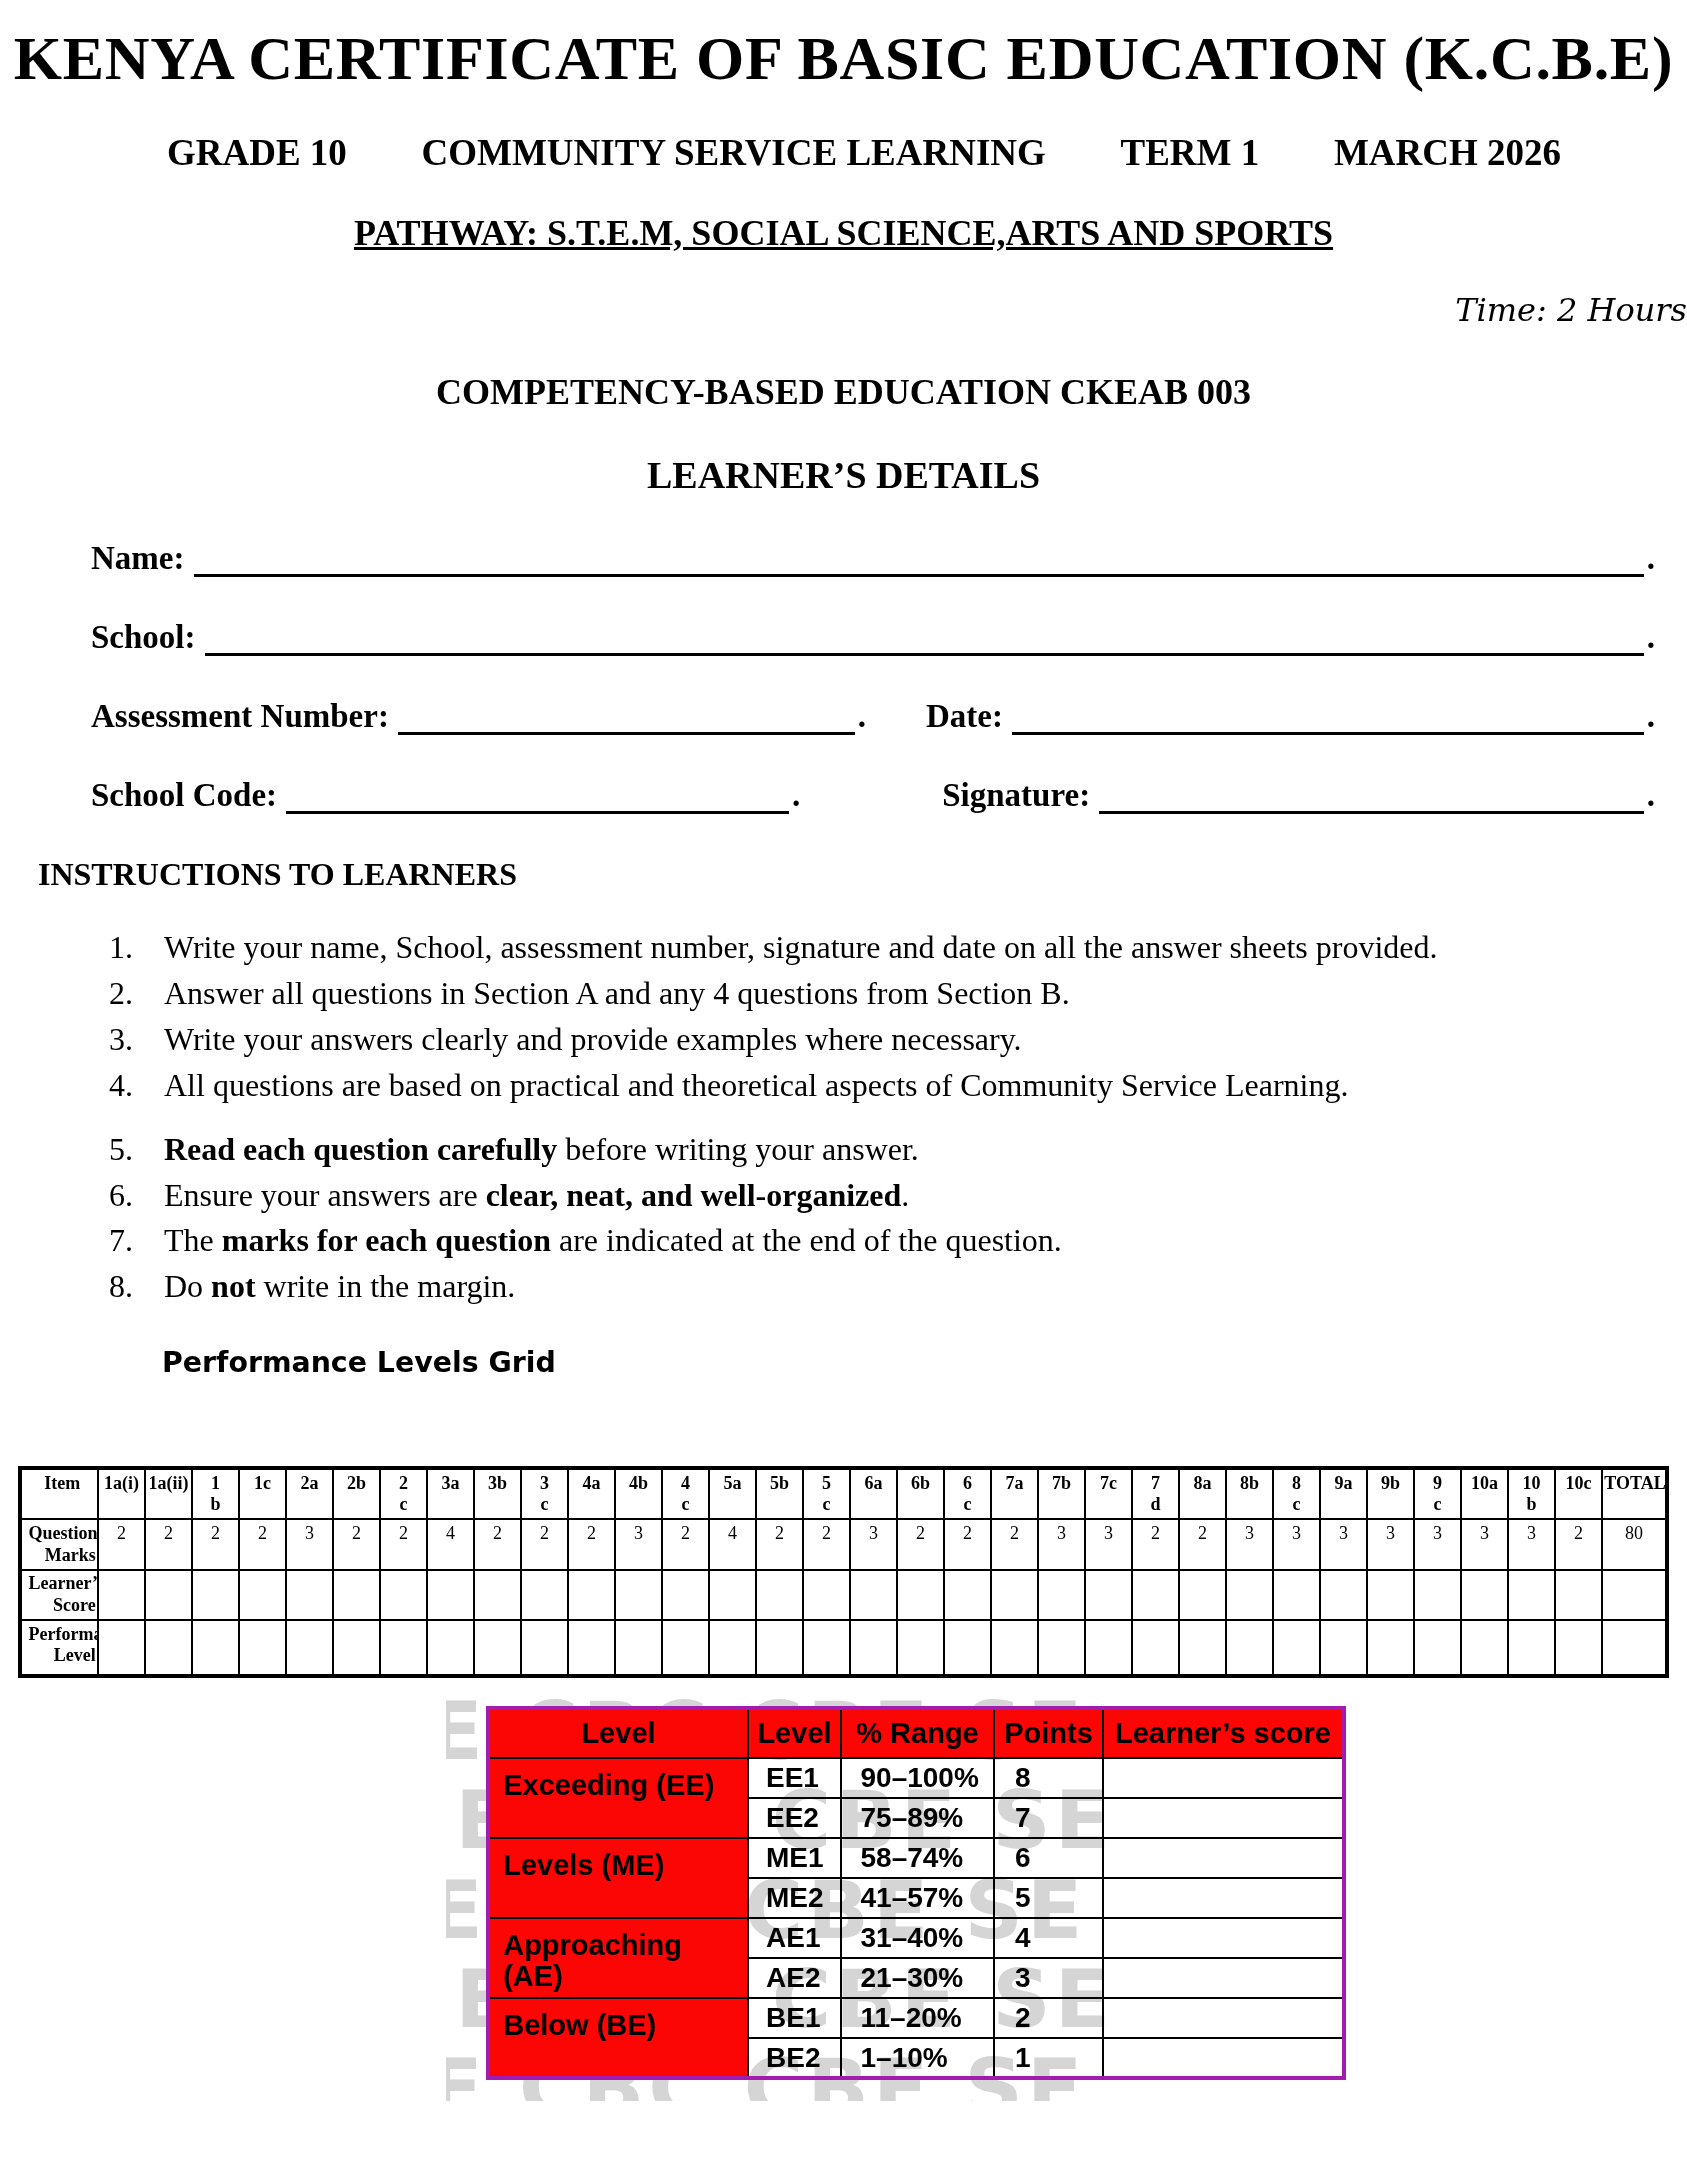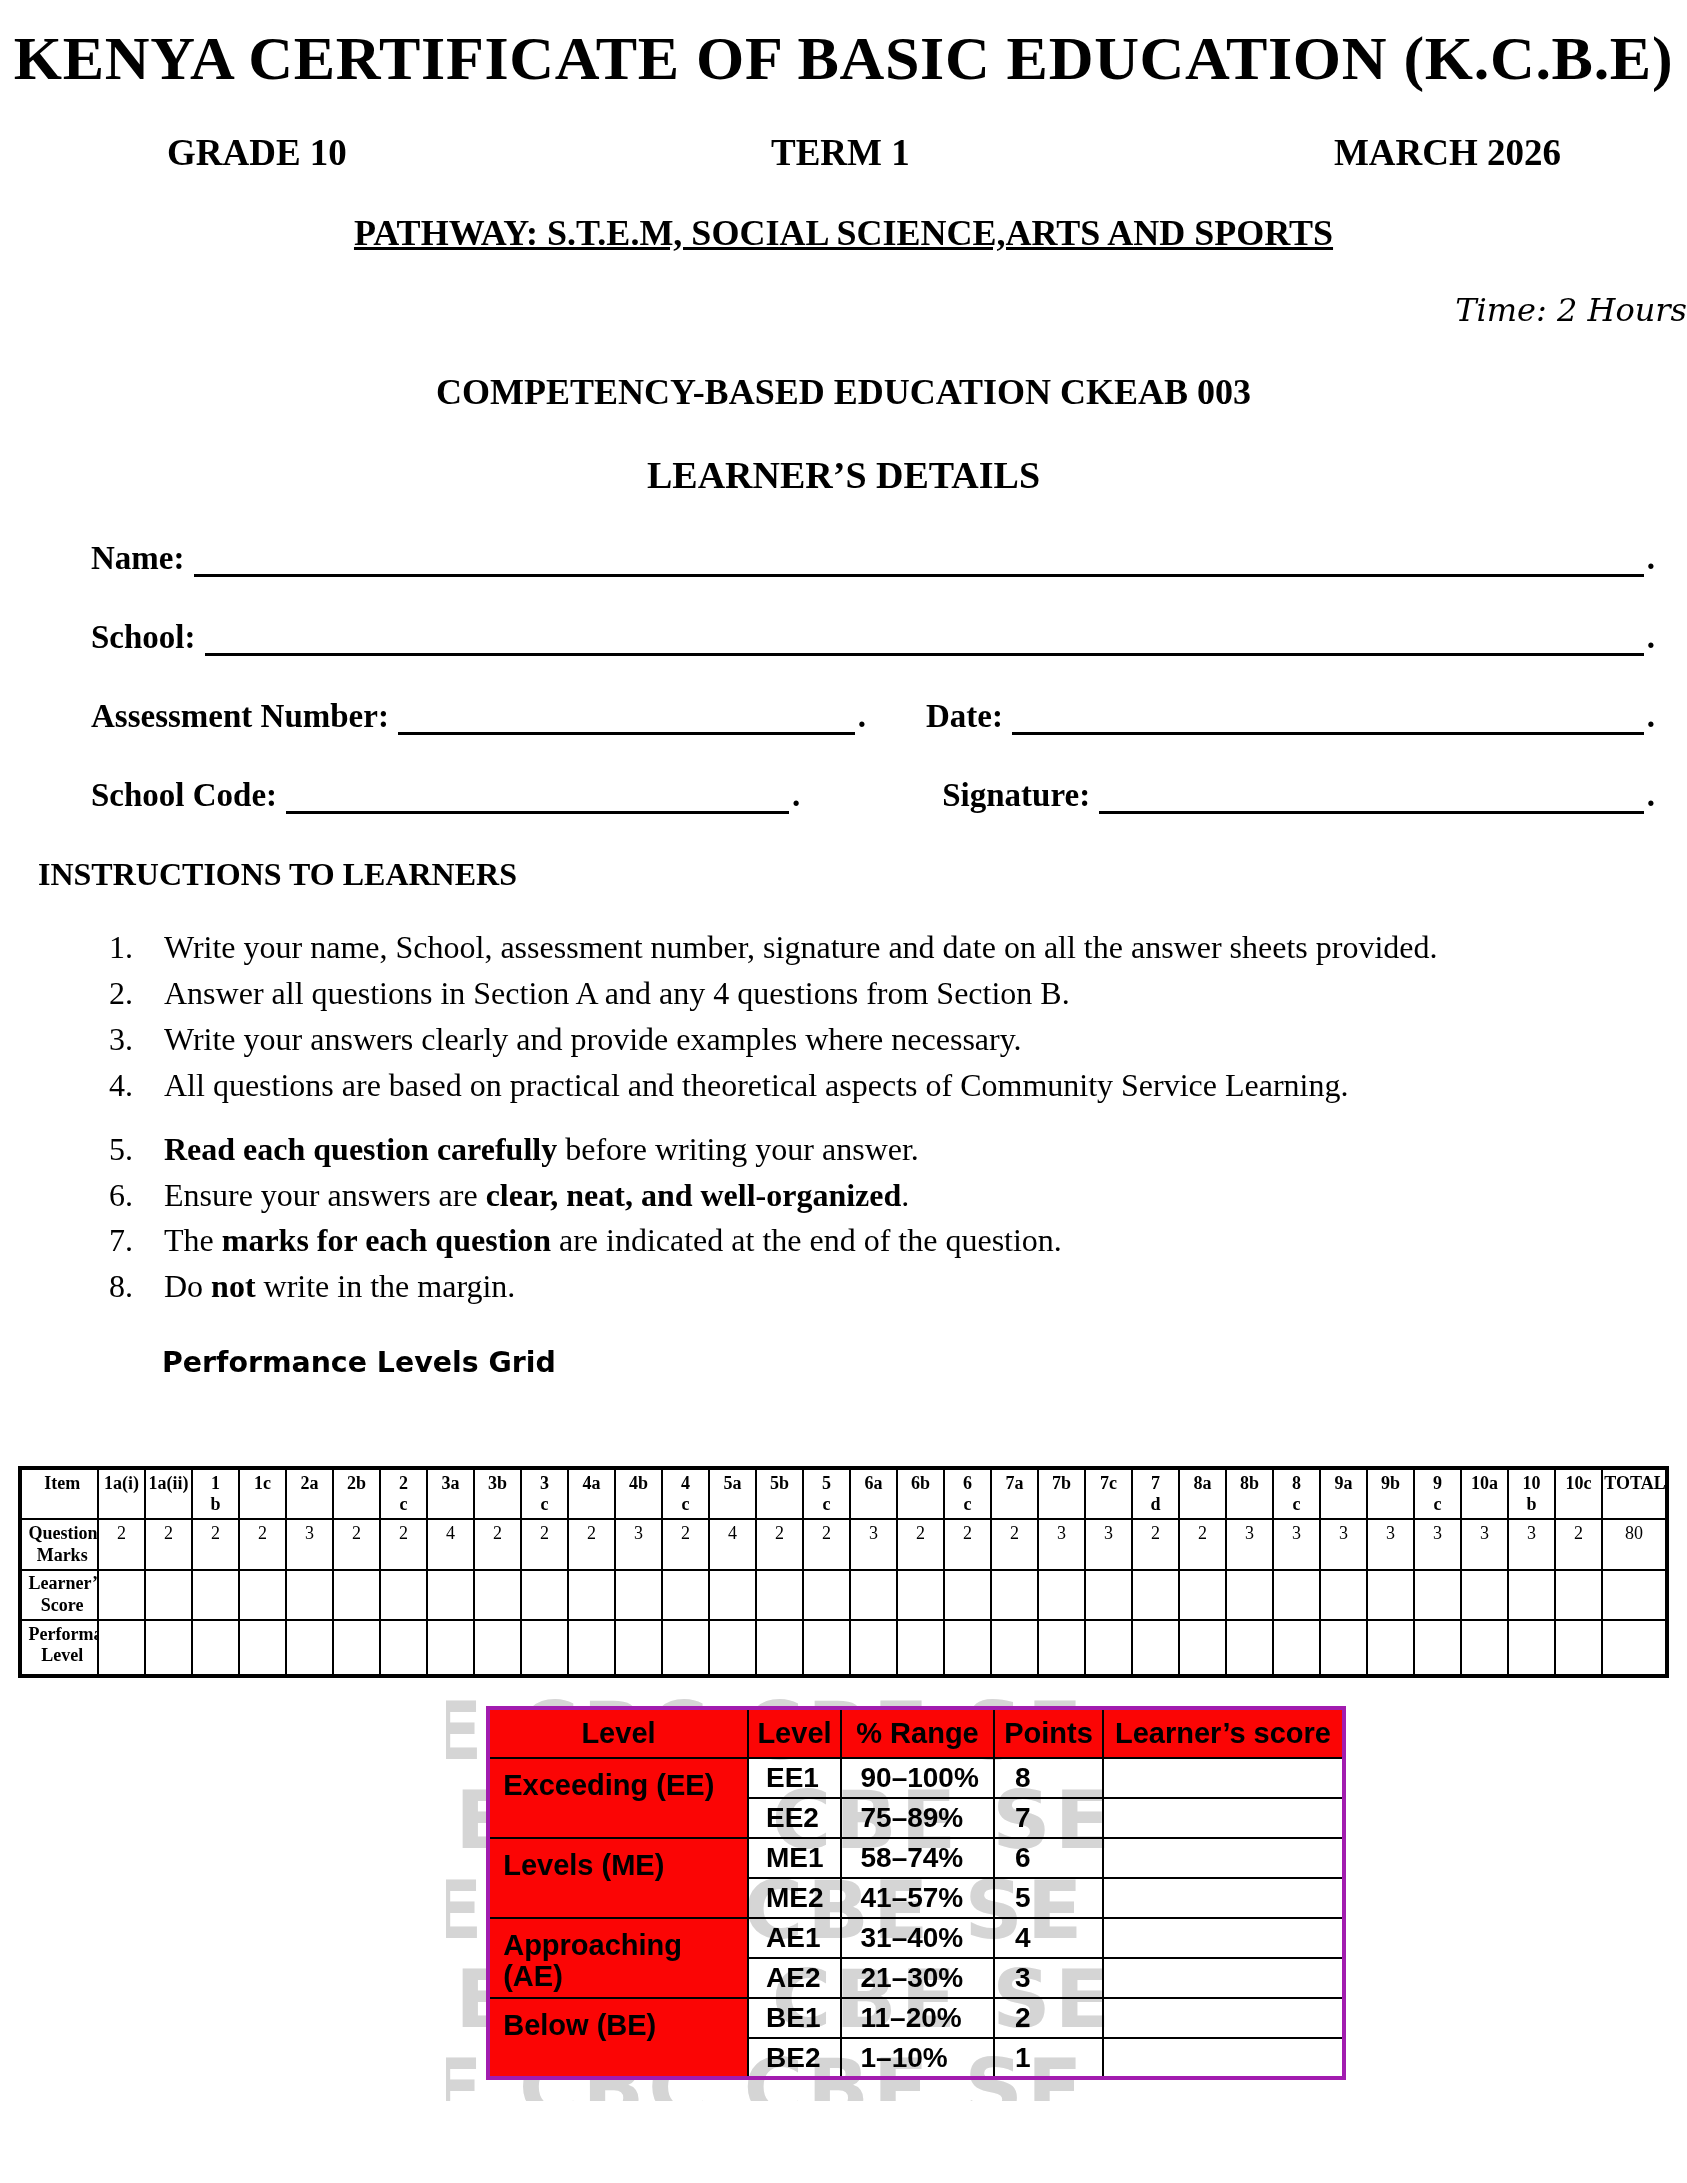--- a/index.html
+++ b/index.html
@@ -37,21 +37,21 @@
   .ins-item .txt { flex:1 1 auto; }
 
   
   .grid-heading { margin:40px 0 0 162px; font-size:28.4px; font-weight:bold; font-family:"DejaVu Sans", sans-serif; }
   table.grid { border-collapse:collapse; table-layout:fixed; width:1651px; margin:87px 0 0 18px;
                border:4px solid #000; font-size:18px; }
   table.grid td, table.grid th { border:2px solid #000; border-top-width:2.6px; border-bottom-width:2.6px;
                vertical-align:top; text-align:center; line-height:1.2; padding:2.6px 1.3px;
                white-space:pre-line; font-weight:normal; overflow:hidden; }
   table.grid .hdr { font-weight:bold; height:46px; }
-  table.grid .rowlabel { font-weight:bold; text-align:center; padding-left:6.6px; white-space:normal; }
+  table.grid .rowlabel { font-weight:bold; text-align:right; padding-left:6.6px; white-space:normal; }
   table.grid tr.marks td { height:26.5px; }
   table.grid tr.score td { height:49px; }
   table.grid tr.plevel td { height:56px; }
 
   
   .level-wrap { position:relative; width:855px; margin:28px 0 0 486px; }
   .wm { position:absolute; top:-14.6px; left:-40px; width:966px; height:410px; overflow:hidden; z-index:0; }
   .wm-row { position:absolute; left:0; white-space:nowrap; font-family:"DejaVu Sans", sans-serif;
             font-weight:bold; font-size:81px; letter-spacing:4px; line-height:1; }
   table.levels { position:relative; z-index:1; border-collapse:collapse; table-layout:fixed; width:855px;
@@ -67,20 +67,21 @@
 </style>
 </head>
 <body>
 
 <div class="page">
 
   <div class="title">KENYA CERTIFICATE OF BASIC EDUCATION (K.C.B.E)</div>
 
   <div class="meta-row">
     <span>GRADE 10</span>
+    <span>COMMUNITY SERVICE LEARNING</span>
     <span>TERM 1</span>
     <span>MARCH 2026</span>
   </div>
 
   <div class="pathway">PATHWAY: S.T.E.M, SOCIAL SCIENCE,ARTS AND SPORTS</div>
   <div class="time">Time: 2 Hours</div>
   <div class="program">COMPETENCY-BASED EDUCATION CKEAB 003</div>
   <div class="learners-heading">LEARNER’S DETAILS</div>
 
   <div class="details">

